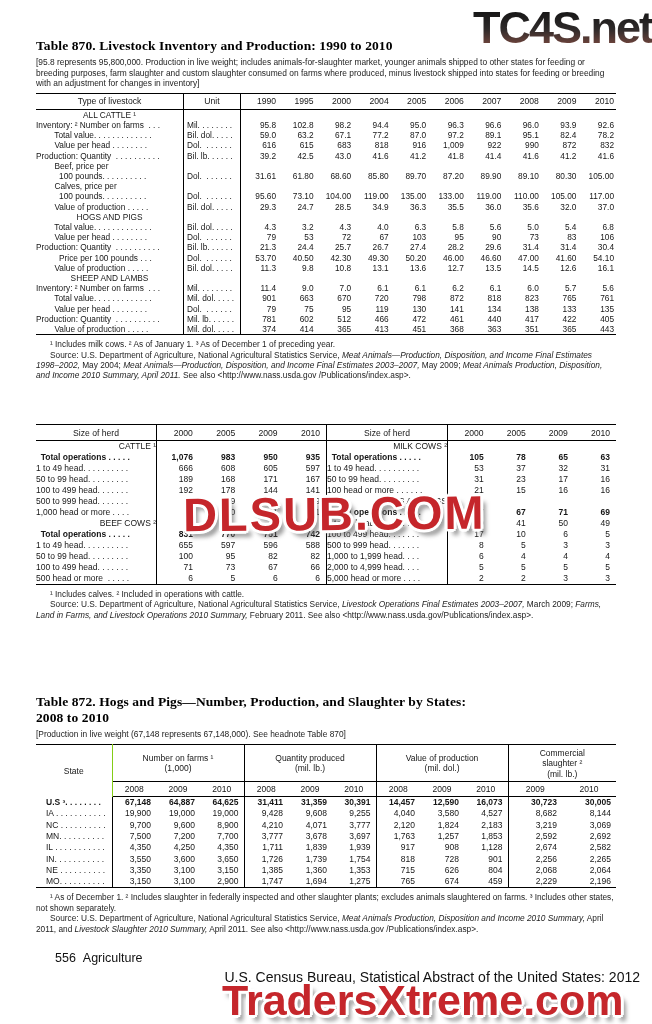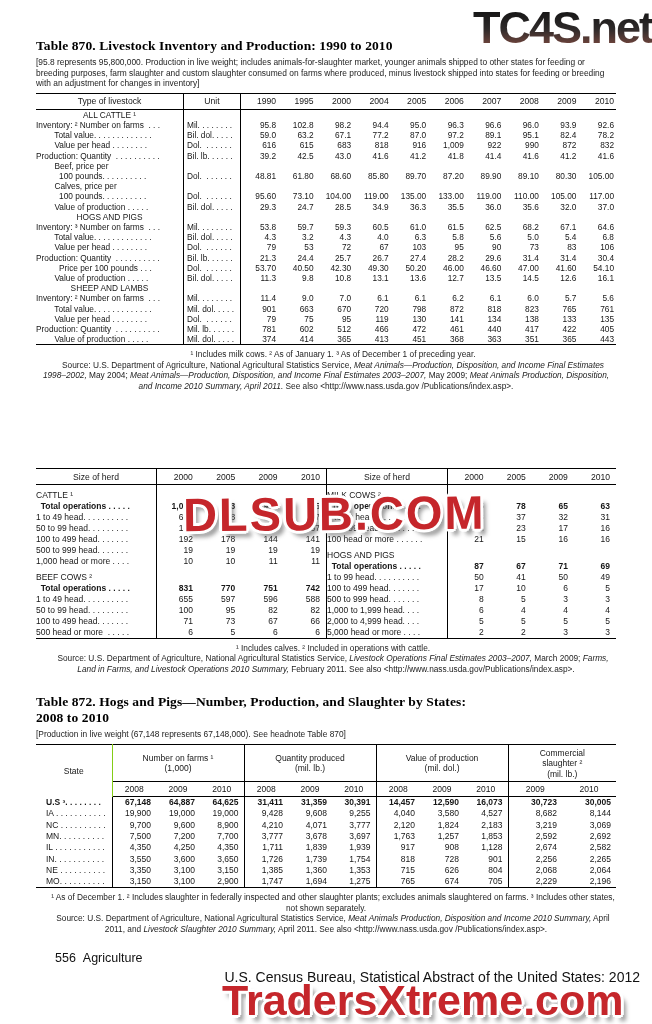--- a/index.html
+++ b/index.html
@@ -2,48 +2,48 @@
 <html><head>
 <meta charset="utf-8">
 <style>
   html,body { margin:0; padding:0; background:#888; }
   .page { position:relative; width:652px; height:1024px; margin:0 auto; background:#ffffff;
           font-family:"Liberation Sans", sans-serif; color:#161616; overflow:hidden; }
   .block { position:absolute; left:36px; width:580px; }
   .tbl-title { font-family:"Liberation Serif", serif; font-weight:bold; font-size:13.5px;
                line-height:16px; color:#000; white-space:pre-line; margin:0 0 3px 0; letter-spacing:.1px; }
   .headnote { font-size:8.4px; line-height:10.6px; margin:0 0 4px 0; color:#1c1c1c; }
-  .footnote, .source { font-size:8.3px; line-height:10.4px; margin:0; color:#1c1c1c; text-indent:14px;text-align:center; }
+  .footnote, .source { font-size:8.3px; line-height:10.4px; margin:0; color:#1c1c1c; text-indent:14px; }
   .fn-wrap { margin-top:4px; }
 
   table { border-collapse:collapse; table-layout:fixed; }
   th, td { padding:0; font-weight:normal; }
 
   
   .t870 { width:580px; font-size:8.3px; border-top:1.4px solid #000; border-bottom:1.2px solid #000; }
   .t870 thead th { font-size:8.6px; height:15px; border-bottom:1px solid #000; text-align:center; }
   .t870 .lbl { width:147px; white-space:pre; overflow:hidden; text-align:left; }
   .t870 thead .lbl { text-align:center; }
   .t870 .unit { width:56px; border-left:1px solid #000; border-right:1px solid #000;
                 white-space:pre; overflow:hidden; padding-left:3px; text-align:left; }
   .t870 thead .unit { text-align:center; padding-left:0; }
   .t870 .num { text-align:right; padding-right:2px; }
   .t870 td { height:10.2px; line-height:10.2px; }
   .t870 td.sec { text-align:center; white-space:normal; }
 
   
   .t871wrap { display:flex; width:580px; }
-  .t871 { width:50%; font-size:8.5px; border-top:1.4px solid #000; border-bottom:1.2px solid #000;margin-top:44px; }
+  .t871 { width:50%; font-size:8.5px; border-top:1.4px solid #000; border-bottom:1.2px solid #000; }
   .t871.right { border-left:1px solid #000; }
   .t871 thead th { font-size:8.6px; height:15px; border-bottom:1px solid #000; text-align:center; }
   .t871 .lbl { width:120px; white-space:pre; overflow:hidden; text-align:left; border-right:1px solid #000; }
   .t871 thead .lbl { text-align:center; }
   .t871 .num { text-align:right; padding-right:6px; }
   .t871 td { height:11px; line-height:11px; }
-  .t871 td.sec { text-align:left; padding-top:5px; white-space:normal; }
+  .t871 td.sec { text-align:right; white-space:normal; }
   tr.b td { font-weight:bold; }
 
   
   .t872 { width:580px; font-size:8.5px; border-top:1.4px solid #000; border-bottom:1.2px solid #000; }
   .t872 thead th { text-align:center; font-size:8.5px; }
   .t872 th.state { width:76px; border-right:1px solid #84cc16; }
   .t872 th.grp { border-bottom:1px solid #000; border-left:1px solid #000; white-space:pre-line;
                  line-height:10.5px; padding:3px 0 2px 0; }
   .t872 th.grp:first-of-type { border-left:none; }
   .t872 th.yr { height:14px; border-bottom:1px solid #000; }
@@ -175,21 +175,21 @@
             <td class="num"></td>
             <td class="num"></td>
             <td class="num"></td>
             <td class="num"></td>
             <td class="num"></td>
             <td class="num"></td>
           </tr>
           <tr>
             <td class="lbl">          100 pounds. . . . . . . . . .</td>
             <td class="unit">Dol.  . . . . . .</td>
-            <td class="num">48.81</td>
+            <td class="num">31.61</td>
             <td class="num">61.80</td>
             <td class="num">68.60</td>
             <td class="num">85.80</td>
             <td class="num">89.70</td>
             <td class="num">87.20</td>
             <td class="num">89.90</td>
             <td class="num">89.10</td>
             <td class="num">80.30</td>
             <td class="num">105.00</td>
           </tr>
@@ -241,34 +241,20 @@
             <td class="num sec"></td>
             <td class="num sec"></td>
             <td class="num sec"></td>
             <td class="num sec"></td>
             <td class="num sec"></td>
             <td class="num sec"></td>
             <td class="num sec"></td>
             <td class="num sec"></td>
             <td class="num sec"></td>
             <td class="num sec"></td>
-          </tr>
-          <tr>
-            <td class="lbl">Inventory: ³ Number on farms  . . .</td>
-            <td class="unit">Mil. . . . . . . .</td>
-            <td class="num">53.8</td>
-            <td class="num">59.7</td>
-            <td class="num">59.3</td>
-            <td class="num">60.5</td>
-            <td class="num">61.0</td>
-            <td class="num">61.5</td>
-            <td class="num">62.5</td>
-            <td class="num">68.2</td>
-            <td class="num">67.1</td>
-            <td class="num">64.6</td>
           </tr>
           <tr>
             <td class="lbl">        Total value. . . . . . . . . . . . .</td>
             <td class="unit">Bil. dol. . . . .</td>
             <td class="num">4.3</td>
             <td class="num">3.2</td>
             <td class="num">4.3</td>
             <td class="num">4.0</td>
             <td class="num">6.3</td>
             <td class="num">5.8</td>
@@ -790,21 +776,21 @@
           <tr>
             <td class="st">MO. . . . . . . . . .</td>
             <td class="num">3,150</td>
             <td class="num">3,100</td>
             <td class="num">2,900</td>
             <td class="num gb">1,747</td>
             <td class="num">1,694</td>
             <td class="num">1,275</td>
             <td class="num gb">765</td>
             <td class="num">674</td>
-            <td class="num">705</td>
+            <td class="num">459</td>
             <td class="num gb">2,229</td>
             <td class="num">2,196</td>
           </tr>
         </tbody>
       </table>
     <div class="fn-wrap">
       <p class="footnote">¹ As of December 1. ² Includes slaughter in federally inspected and other slaughter plants; excludes animals slaughtered on farms. ³ Includes other states, not shown separately.</p>
       <p class="source"><span>Source: U.S. Department of Agriculture, National Agricultural Statistics Service, </span><i>Meat Animals Production, Disposition and Income 2010 Summary,</i><span> April 2011, and </span><i>Livestock Slaughter 2010 Summary,</i><span> April 2011. See also &lt;http://www.nass.usda.gov /Publications/index.asp&gt;.</span></p>
     </div>
   </div>

